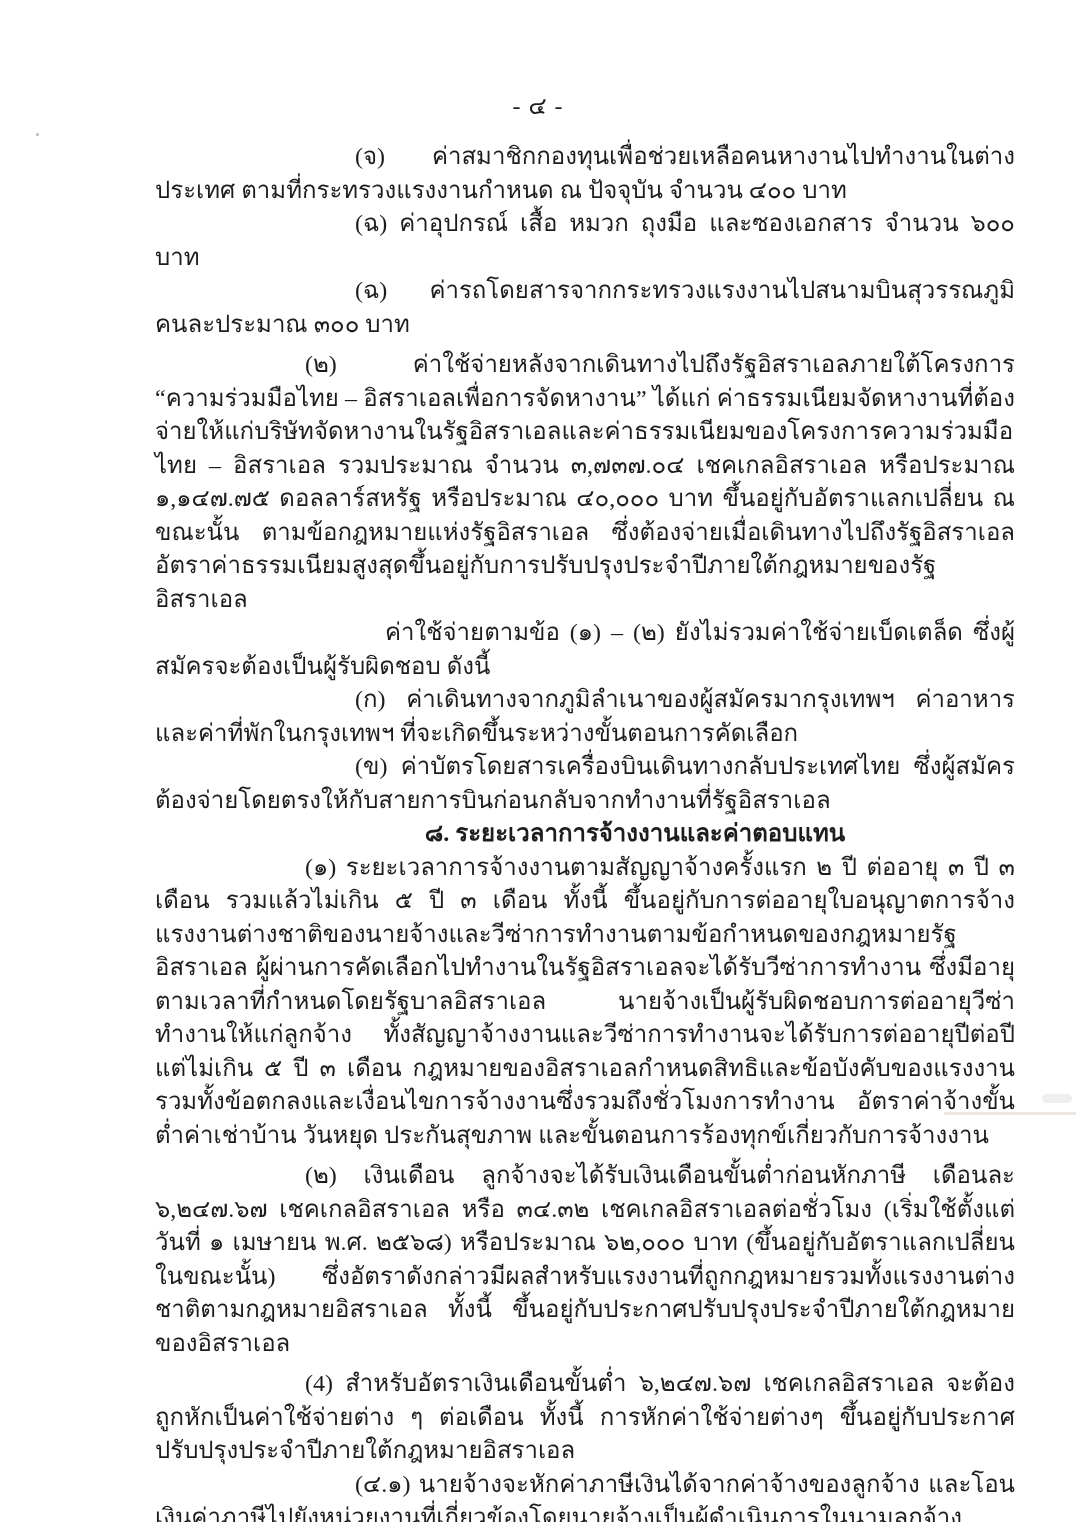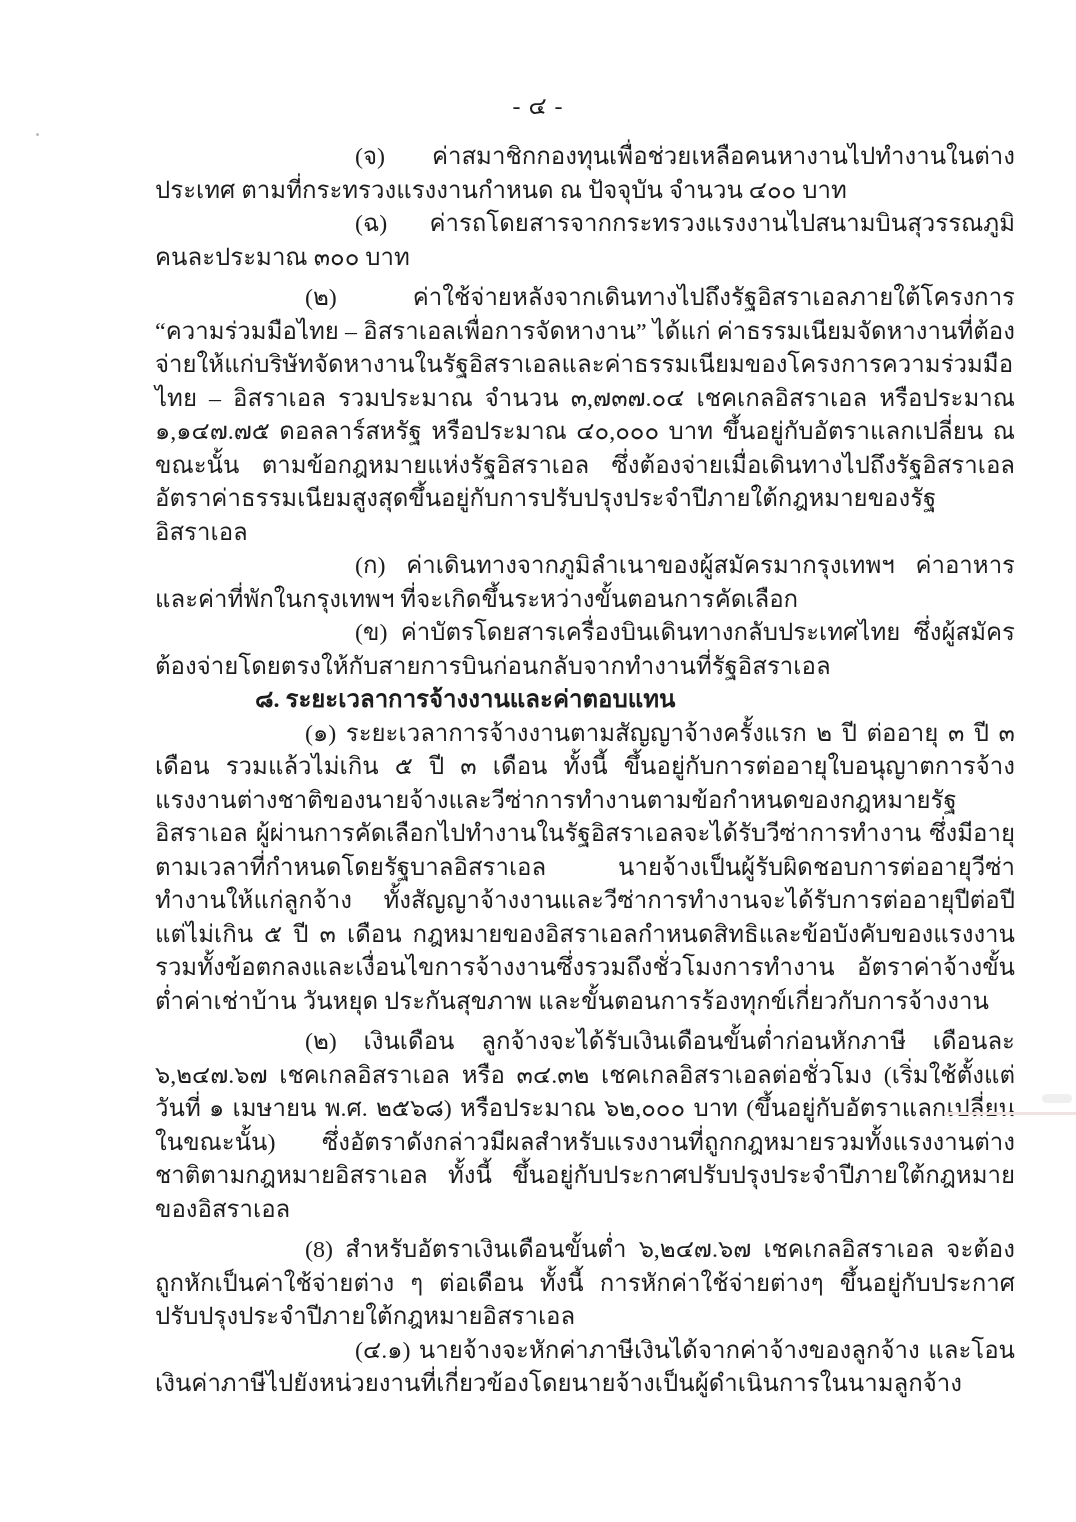--- a/index.html
+++ b/index.html
@@ -37,21 +37,21 @@
   .para {
     margin: 0;
     padding: 0;
   }
   .ind-a { text-indent: 200px; }   
   .ind-b { text-indent: 150px; }   
   .ind-c { text-indent: 230px; }   
   .heading {
     text-indent: 100px;
     font-weight: bold;
-    text-align: left;
+    text-align: center;
   }
   .mt-s { margin-top: 7px; }
   
   .scan-speck {
     position: absolute;
     left: 36px;
     top: 133px;
     width: 3px;
     height: 3px;
     border-radius: 50%;
@@ -79,37 +79,39 @@
 <body>
 
 <div class="page">
 
   <div class="page-number">- ๔ -</div>
 
   <div class="doc-body">
 
     <p class="para ind-a">(จ) ค่าสมาชิกกองทุนเพื่อช่วยเหลือคนหางานไปทำงานในต่างประเทศ ตามที่กระทรวงแรงงานกำหนด ณ ปัจจุบัน จำนวน ๔๐๐ บาท</p>
 
+    <p class="para ind-a">(ฉ) ค่าอุปกรณ์ เสื้อ หมวก ถุงมือ และซองเอกสาร จำนวน ๖๐๐ บาท</p>
 
     <p class="para ind-a">(ฉ) ค่ารถโดยสารจากกระทรวงแรงงานไปสนามบินสุวรรณภูมิคนละประมาณ ๓๐๐ บาท</p>
 
     <p class="para ind-b mt-s">(๒) ค่าใช้จ่ายหลังจากเดินทางไปถึงรัฐอิสราเอลภายใต้โครงการ “ความร่วมมือไทย – อิสราเอลเพื่อการจัดหางาน” ได้แก่ ค่าธรรมเนียมจัดหางานที่ต้องจ่ายให้แก่บริษัทจัดหางานในรัฐอิสราเอลและค่าธรรมเนียมของโครงการความร่วมมือไทย – อิสราเอล รวมประมาณ จำนวน ๓,๗๓๗.๐๔ เชคเกลอิสราเอล หรือประมาณ ๑,๑๔๗.๗๕ ดอลลาร์สหรัฐ หรือประมาณ ๔๐,๐๐๐ บาท ขึ้นอยู่กับอัตราแลกเปลี่ยน ณ ขณะนั้น ตามข้อกฎหมายแห่งรัฐอิสราเอล ซึ่งต้องจ่ายเมื่อเดินทางไปถึงรัฐอิสราเอล อัตราค่าธรรมเนียมสูงสุดขึ้นอยู่กับการปรับปรุงประจำปีภายใต้กฎหมายของรัฐอิสราเอล</p>
 
+    <p class="para ind-c">ค่าใช้จ่ายตามข้อ (๑) – (๒) ยังไม่รวมค่าใช้จ่ายเบ็ดเตล็ด ซึ่งผู้สมัครจะต้องเป็นผู้รับผิดชอบ ดังนี้</p>
 
     <p class="para ind-a">(ก) ค่าเดินทางจากภูมิลำเนาของผู้สมัครมากรุงเทพฯ ค่าอาหาร และค่าที่พักในกรุงเทพฯ ที่จะเกิดขึ้นระหว่างขั้นตอนการคัดเลือก</p>
 
     <p class="para ind-a">(ข) ค่าบัตรโดยสารเครื่องบินเดินทางกลับประเทศไทย ซึ่งผู้สมัครต้องจ่ายโดยตรงให้กับสายการบินก่อนกลับจากทำงานที่รัฐอิสราเอล</p>
 
     <p class="para heading">๘. ระยะเวลาการจ้างงานและค่าตอบแทน</p>
 
     <p class="para ind-b">(๑) ระยะเวลาการจ้างงานตามสัญญาจ้างครั้งแรก ๒ ปี ต่ออายุ ๓ ปี ๓ เดือน รวมแล้วไม่เกิน ๕ ปี ๓ เดือน ทั้งนี้ ขึ้นอยู่กับการต่ออายุใบอนุญาตการจ้างแรงงานต่างชาติของนายจ้างและวีซ่าการทำงานตามข้อกำหนดของกฎหมายรัฐอิสราเอล ผู้ผ่านการคัดเลือกไปทำงานในรัฐอิสราเอลจะได้รับวีซ่าการทำงาน ซึ่งมีอายุตามเวลาที่กำหนดโดยรัฐบาลอิสราเอล นายจ้างเป็นผู้รับผิดชอบการต่ออายุวีซ่าทำงานให้แก่ลูกจ้าง ทั้งสัญญาจ้างงานและวีซ่าการทำงานจะได้รับการต่ออายุปีต่อปีแต่ไม่เกิน ๕ ปี ๓ เดือน กฎหมายของอิสราเอลกำหนดสิทธิและข้อบังคับของแรงงาน รวมทั้งข้อตกลงและเงื่อนไขการจ้างงานซึ่งรวมถึงชั่วโมงการทำงาน อัตราค่าจ้างขั้นต่ำค่าเช่าบ้าน วันหยุด ประกันสุขภาพ และขั้นตอนการร้องทุกข์เกี่ยวกับการจ้างงาน</p>
 
     <p class="para ind-b mt-s">(๒) เงินเดือน ลูกจ้างจะได้รับเงินเดือนขั้นต่ำก่อนหักภาษี เดือนละ ๖,๒๔๗.๖๗ เชคเกลอิสราเอล หรือ ๓๔.๓๒ เชคเกลอิสราเอลต่อชั่วโมง (เริ่มใช้ตั้งแต่วันที่ ๑ เมษายน พ.ศ. ๒๕๖๘) หรือประมาณ ๖๒,๐๐๐ บาท (ขึ้นอยู่กับอัตราแลกเปลี่ยนในขณะนั้น) ซึ่งอัตราดังกล่าวมีผลสำหรับแรงงานที่ถูกกฎหมายรวมทั้งแรงงานต่างชาติตามกฎหมายอิสราเอล ทั้งนี้ ขึ้นอยู่กับประกาศปรับปรุงประจำปีภายใต้กฎหมายของอิสราเอล</p>
 
-    <p class="para ind-b mt-s">(8) สำหรับอัตราเงินเดือนขั้นต่ำ ๖,๒๔๗.๖๗ เชคเกลอิสราเอล จะต้องถูกหักเป็นค่าใช้จ่ายต่าง ๆ ต่อเดือน ทั้งนี้ การหักค่าใช้จ่ายต่างๆ ขึ้นอยู่กับประกาศปรับปรุงประจำปีภายใต้กฎหมายอิสราเอล</p>
+    <p class="para ind-b mt-s">(4) สำหรับอัตราเงินเดือนขั้นต่ำ ๖,๒๔๗.๖๗ เชคเกลอิสราเอล จะต้องถูกหักเป็นค่าใช้จ่ายต่าง ๆ ต่อเดือน ทั้งนี้ การหักค่าใช้จ่ายต่างๆ ขึ้นอยู่กับประกาศปรับปรุงประจำปีภายใต้กฎหมายอิสราเอล</p>
 
 
     <p class="para ind-a">(๔.๑) นายจ้างจะหักค่าภาษีเงินได้จากค่าจ้างของลูกจ้าง และโอนเงินค่าภาษีไปยังหน่วยงานที่เกี่ยวข้องโดยนายจ้างเป็นผู้ดำเนินการในนามลูกจ้าง</p>
 
   </div>
 
   <div class="scan-speck"></div>
   <div class="scan-streak"></div>
   <div class="scan-smudge"></div>
 

